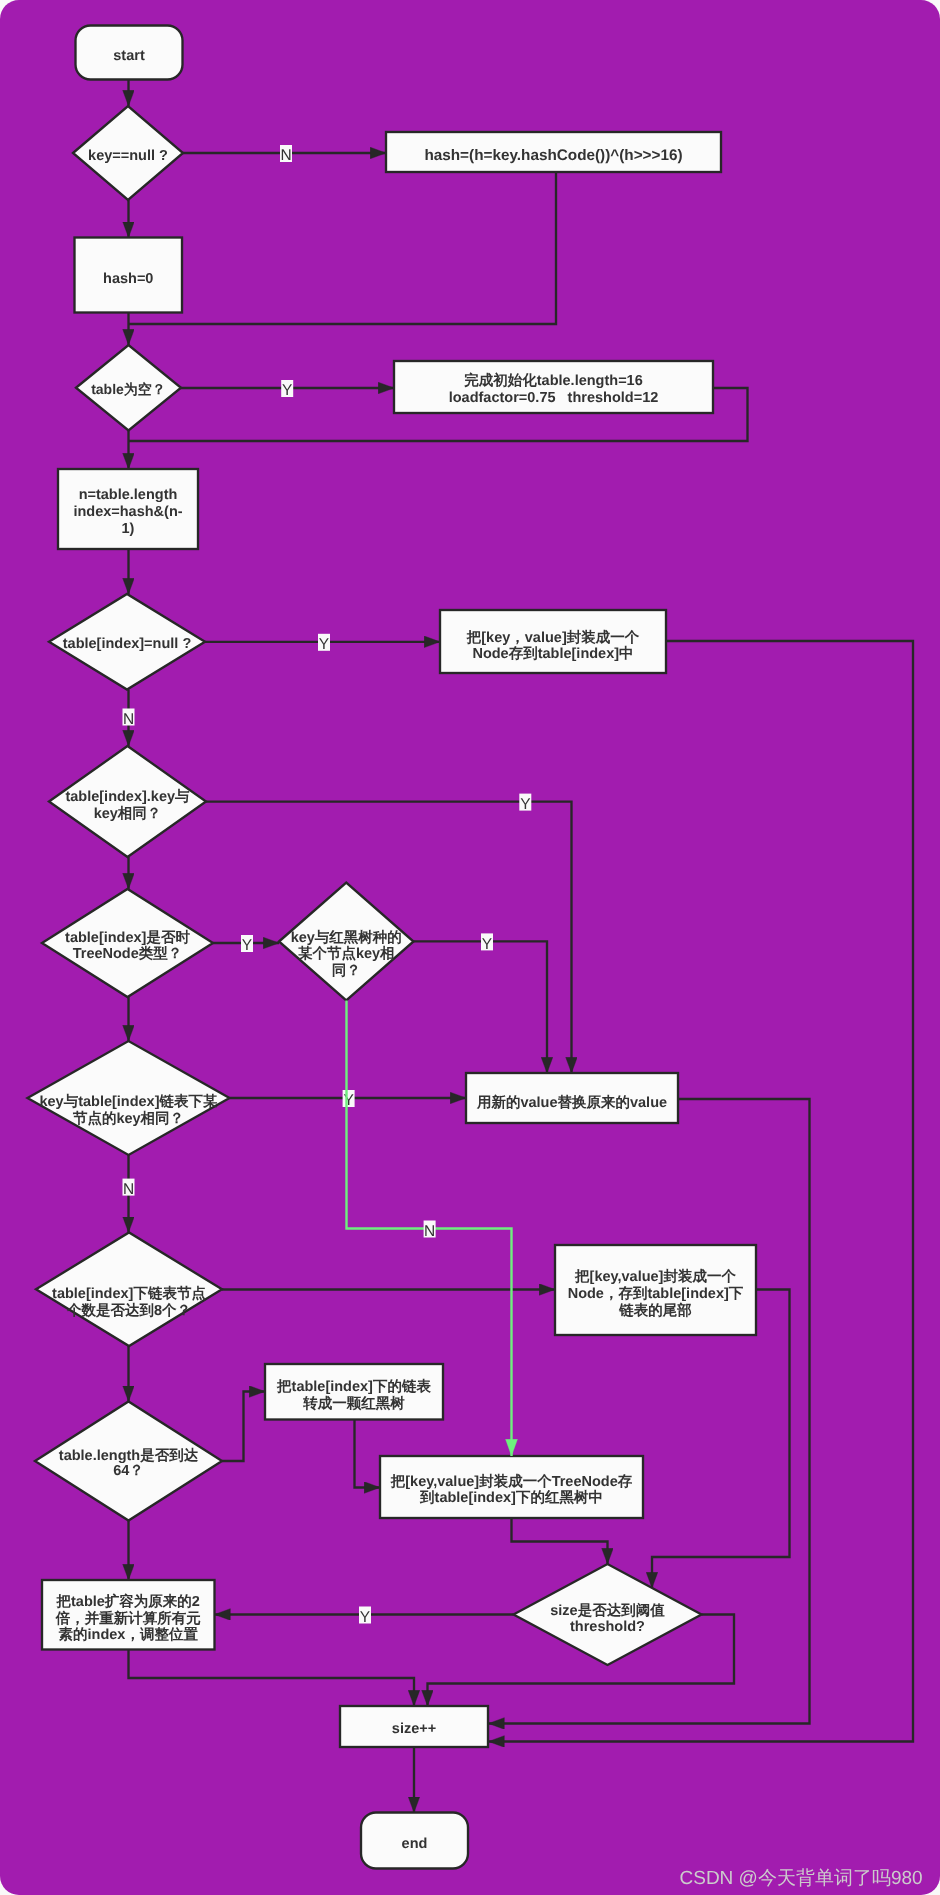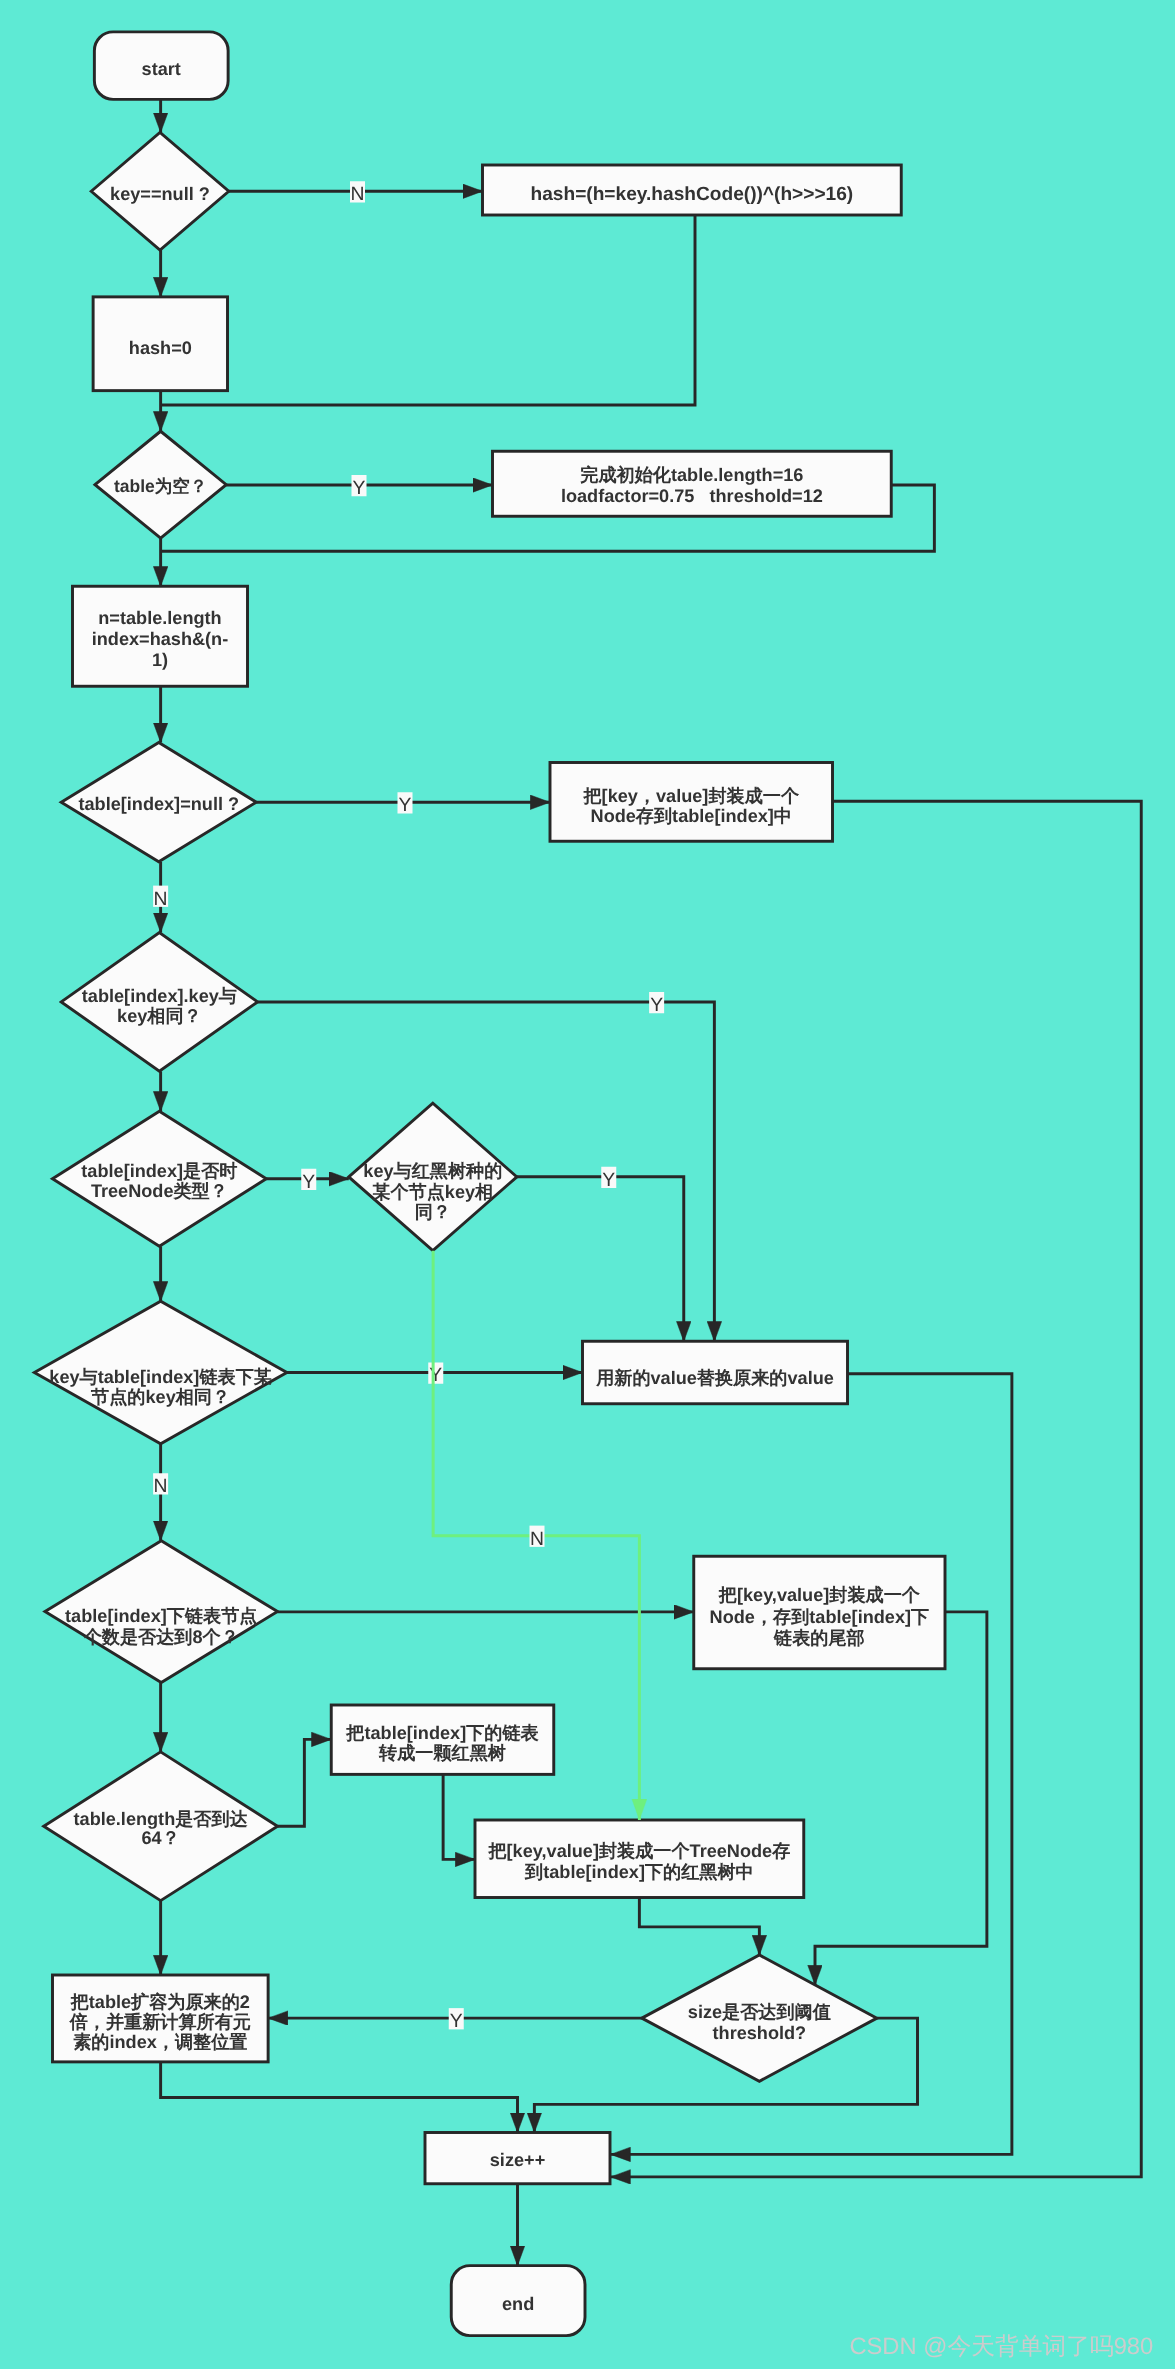--- a/index.html
+++ b/index.html
@@ -1,16 +1,16 @@
 <!DOCTYPE html>
 <html><head>
 <meta charset="utf-8">
 <style>
   html,body{margin:0;padding:0;background:#f9f9f9;-webkit-font-smoothing:antialiased;text-rendering:geometricPrecision;}
-  #page{position:relative;width:940px;height:1895px;background:#5eead4;overflow:hidden;}
+  #page{position:relative;width:940px;height:1895px;background:#a21caf;overflow:hidden;border-radius:19px;}
   svg{display:block;position:absolute;left:0;top:0;transform:translateZ(0);}
   .nodeText{font-family:"Liberation Sans","DejaVu Sans",sans-serif;font-weight:bold;font-size:14.5px;fill:#333333;}
   .edgeLabel{font-family:"Liberation Sans","DejaVu Sans",sans-serif;font-weight:normal;font-size:15.5px;fill:#333333;}
   .wm{font-family:"Liberation Sans","DejaVu Sans",sans-serif;font-size:19px;fill:#cccccc;}
   .shape{fill:#fbfbfb;stroke:#272727;stroke-width:2.35;}
   .edge{fill:none;stroke:#272727;stroke-width:2.35;}
   .edgeg{fill:none;stroke:#6ef07e;stroke-width:2.4;}
 </style>
 </head>
 <body>

